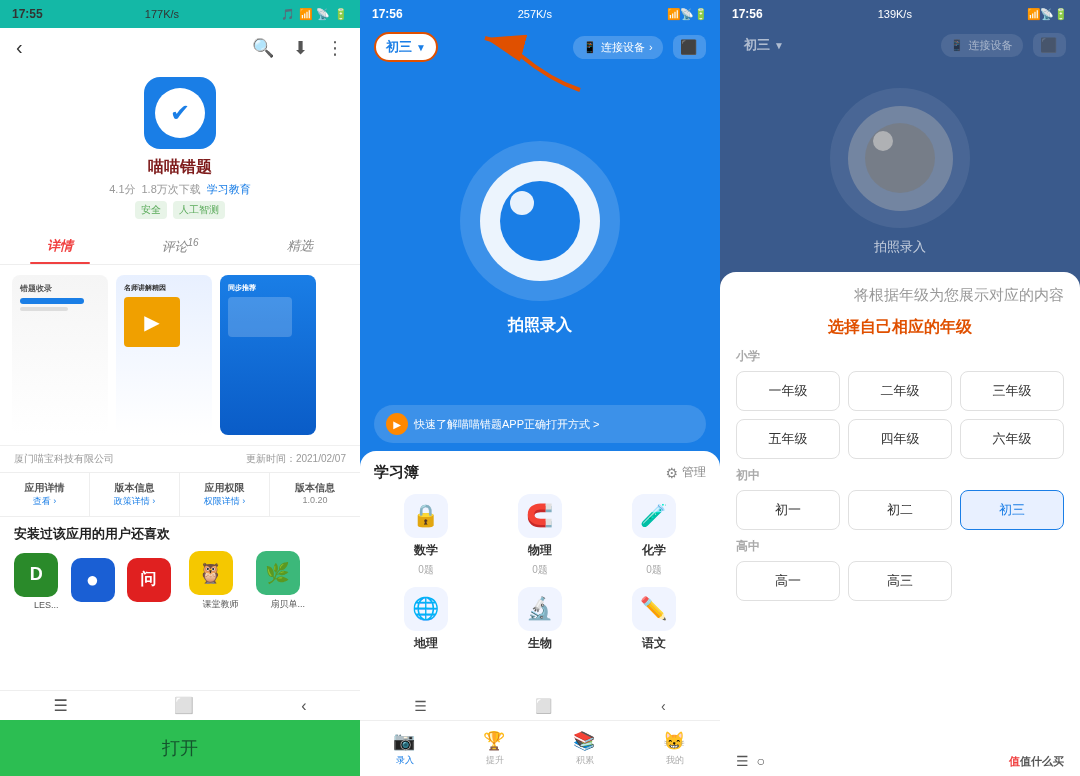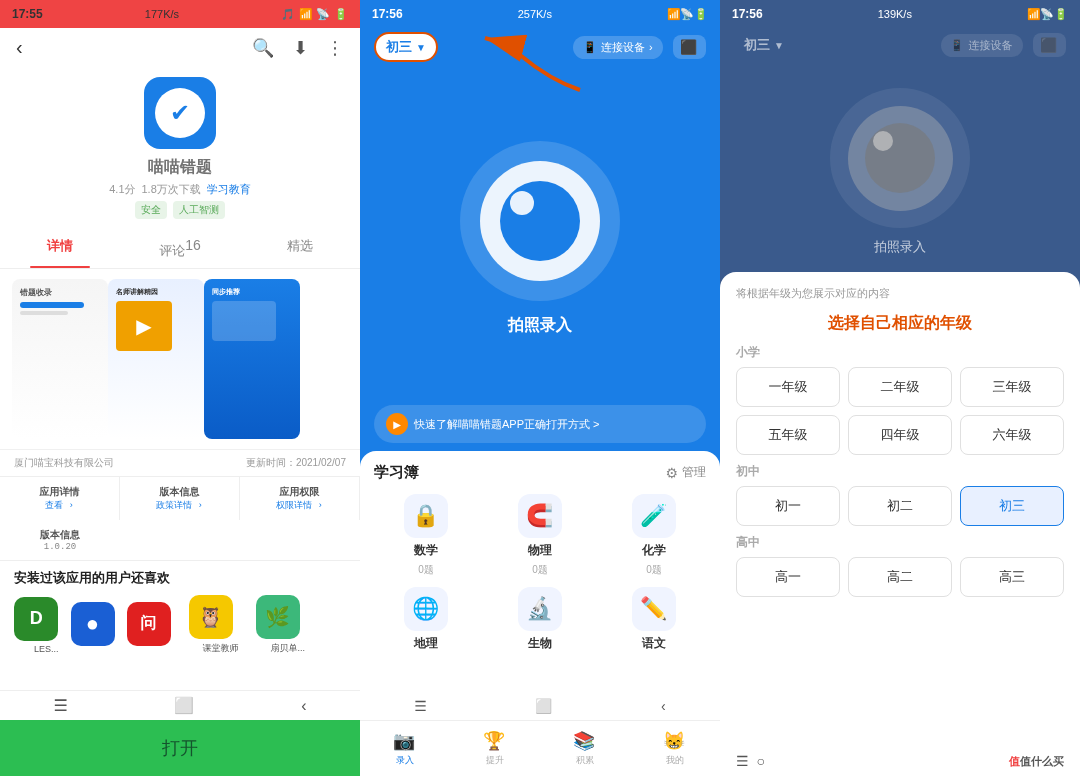--- a/index.html
+++ b/index.html
@@ -19,21 +19,21 @@
       height: 776px;
       background: #fff;
       display: flex;
       flex-direction: column;
       overflow: hidden;
       position: relative;
     }
 
     .status-bar {
       height: 28px;
-      background: #ef4444;
+      background: #14b8a6;
       display: flex;
       align-items: center;
       justify-content: space-between;
       padding: 0 12px;
       font-size: 11px;
       color: #333;
     }
     .status-bar .time { font-weight: 600; font-size: 12px; }
     .status-bar .icons { display: flex; align-items: center; gap: 4px; font-size: 11px; }
 
@@ -61,31 +61,32 @@
       display: flex; align-items: center; justify-content: center;
       margin-bottom: 8px;
     }
     .app-icon-inner {
       width: 50px; height: 50px;
       background: #fff;
       border-radius: 50%;
       display: flex; align-items: center; justify-content: center;
     }
     .app-icon-check { font-size: 24px; color: #1a7ee6; }
-    .app-name { font-size: 16px; font-weight: 700; color: #737373; margin-bottom: 4px; }
+    .app-name { font-size: 16px; font-weight: 700; color: #7f1d1d; margin-bottom: 4px; }
     .app-meta { font-size: 11px; color: #999; display: flex; gap: 6px; align-items: center; margin-bottom: 4px; }
     .app-meta .link { color: #1a7ee6; }
     .app-tags { display: flex; gap: 6px; margin-bottom: 4px; }
     .tag { background: #e8f4e8; color: #5aaa5a; border-radius: 4px; font-size: 10px; padding: 2px 6px; }
     .tag.ai { background: #e8f4e8; color: #5aaa5a; }
 
     .app-tabs {
       display: flex;
       border-bottom: 1px solid #eee;
       margin: 0 0;
+      font-style: italic;
     }
     .app-tab {
       flex: 1;
       text-align: center;
       padding: 8px 0;
       font-size: 13px;
       color: #888;
       position: relative;
       cursor: pointer;
     }
@@ -95,27 +96,27 @@
     }
     .app-tab.active::after {
       content: '';
       position: absolute;
       bottom: 0; left: 25%; right: 25%;
       height: 2px;
       background: #f04040;
       border-radius: 1px;
     }
     .app-tab .badge {
-      font-size: 14px;
+      font-size: 10px;
       color: #888;
     }
 
     .screenshots {
       display: flex;
-      gap: 0;
+      gap: 8px;
       padding: 10px 12px;
       overflow-x: hidden;
     }
     .screenshot {
       width: 96px; height: 160px;
       border-radius: 8px;
       background: #dde8f8;
       overflow: hidden;
       flex-shrink: 0;
     }
@@ -138,24 +139,23 @@
       display: flex;
       justify-content: space-between;
       padding: 6px 14px;
       font-size: 10px;
       color: #999;
       border-top: 1px solid #f0f0f0;
     }
 
     .app-links {
       display: grid;
-      grid-template-columns: repeat(3, 1fr);
+      grid-template-columns: repeat(4, 1fr);
       border-top: 1px solid #eee;
       border-bottom: 1px solid #eee;
-      font-family: Liberation Mono, monospace;
     }
     .app-link-item {
       padding: 8px 4px;
       text-align: center;
       border-right: 1px solid #eee;
     }
     .app-link-item:last-child { border-right: none; }
     .app-link-label { font-size: 10px; color: #555; font-weight: 600; }
     .app-link-sub { font-size: 9px; color: #1a7ee6; }
 
@@ -476,21 +476,21 @@
       flex: 1;
       padding: 14px 16px 0;
     }
     .grade-sheet-header {
       display: flex;
       align-items: center;
       justify-content: space-between;
       margin-bottom: 4px;
     }
     .grade-sheet-title { font-size: 15px; font-weight: 700; color: #222; }
-    .grade-sheet-sub { font-size: 11px; color: #999; margin-bottom: 12px; text-align: left; }
+    .grade-sheet-sub { font-size: 15px; color: #999; margin-bottom: 12px; text-align: right; }
 
     .select-instruction {
       font-size: 16px;
       font-weight: 700;
       color: #e05000;
       text-align: center;
       margin-bottom: 10px;
     }
 
     .grade-section-label { font-size: 12px; color: #aaa; margin: 8px 0 6px; font-weight: 600; }
@@ -855,21 +855,20 @@
     <div class="grade-section-label">初中</div>
     <div class="grade-grid">
       <div class="grade-btn">初一</div>
       <div class="grade-btn">初二</div>
       <div class="grade-btn active">初三</div>
     </div>
 
     <div class="grade-section-label">高中</div>
     <div class="grade-grid">
       <div class="grade-btn">高一</div>
-      <div class="grade-btn">高二</div>
       <div class="grade-btn">高三</div>
     </div>
   </div>
 
   <div class="panel-grade-bottom">
     <div class="panel-grade-sys-nav">
       <div class="sys-nav-left">
         <span class="sys-nav-icon">☰</span>
         <span style="font-size:14px;color:#555;">○</span>
       </div>

